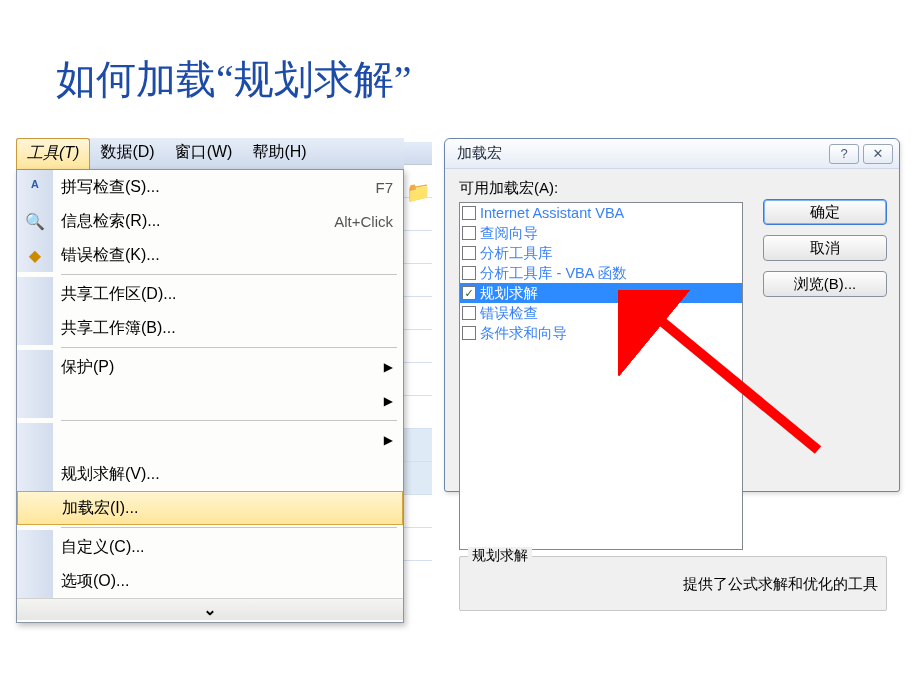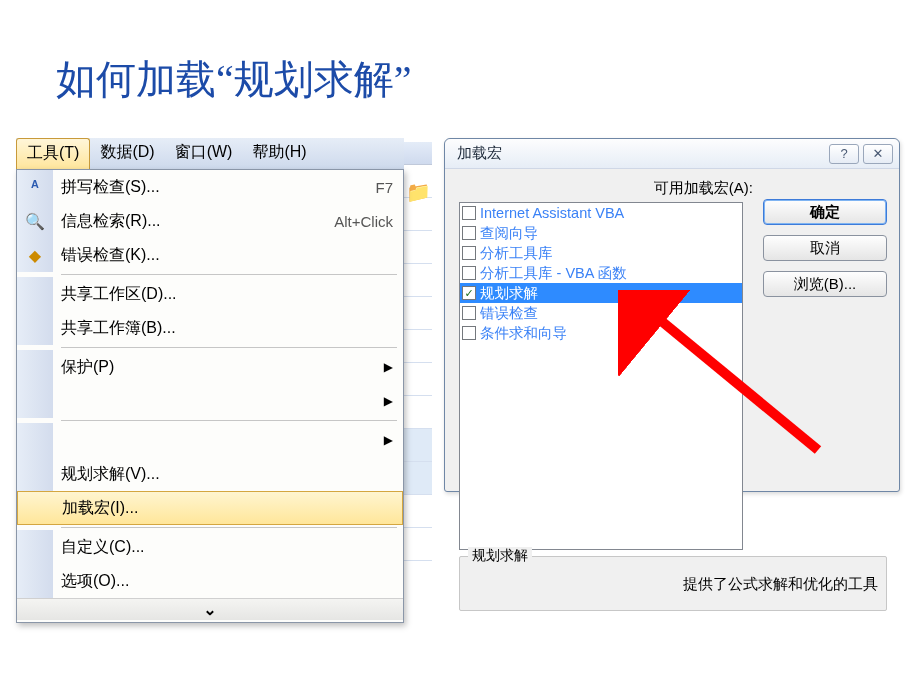--- a/index.html
+++ b/index.html
@@ -33,20 +33,21 @@
   }
   .menubar-item {
     padding: 4px 10px 6px 10px;
     color: #000;
   }
   .menubar-item.active {
     background: linear-gradient(#fff6d9,#ffe59a);
     border: 1px solid #c89a3a;
     border-bottom: none;
     border-radius: 3px 3px 0 0;
+    font-style: italic;
   }
 
   .dropdown {
     position: absolute;
     left: 16px;
     top: 169px;
     width: 388px;
     background: #fdfdfb;
     border: 1px solid #8a96a8;
     box-shadow: 2px 3px 6px rgba(0,0,0,.25);
@@ -159,21 +160,21 @@
     margin-left: 4px;
     display:flex; align-items:center; justify-content:center;
     font-size:13px; color:#4a5a74;
   }
 
   .dlg-body {
     padding: 10px 12px 6px 14px;
     display:flex;
     gap: 10px;
   }
-  .dlg-left { flex:1;text-align:right; }
+  .dlg-left { flex:1; }
   .dlg-label { margin-bottom:4px; color:#000; }
   .listbox {
     width: 284px;
     height: 348px;
     border: 1px solid #828790;
     background:#fff;
     overflow:hidden;
   }
   .li-row {
     display:flex;
@@ -204,21 +205,21 @@
   }
   .btn {
     height: 26px;
     border: 1px solid #8a929f;
     border-radius: 4px;
     background: linear-gradient(#fefefe,#e5e5e5);
     font-size:15px;
     display:flex; align-items:center; justify-content:center;
     color:#000;
   }
-  .btn.default { border: 1px solid #3d7bd9; box-shadow: 0 0 0 1px #7fb4f2 inset; font-weight: bold; }
+  .btn.default { border: 1px solid #3d7bd9; box-shadow: 0 0 0 1px #7fb4f2 inset; }
 
   .dlg-bottom {
     margin: 0 12px 10px 14px;
     border: 1px solid #c7c7c7;
     border-radius: 2px;
     padding: 6px 8px 16px 8px;
     background:#f0f0f0;
     position:relative;
   }
   .dlg-bottom-title {

